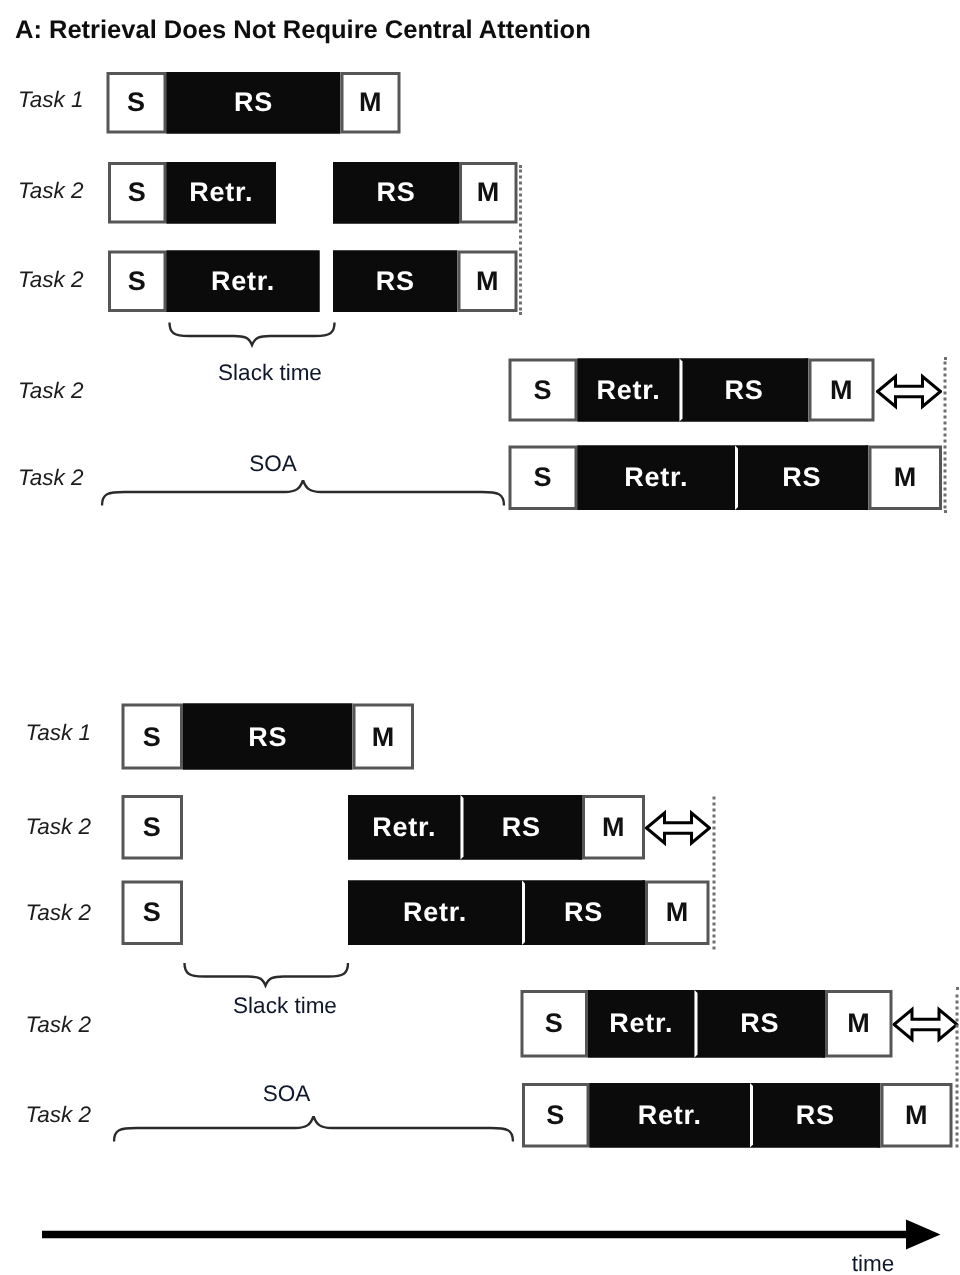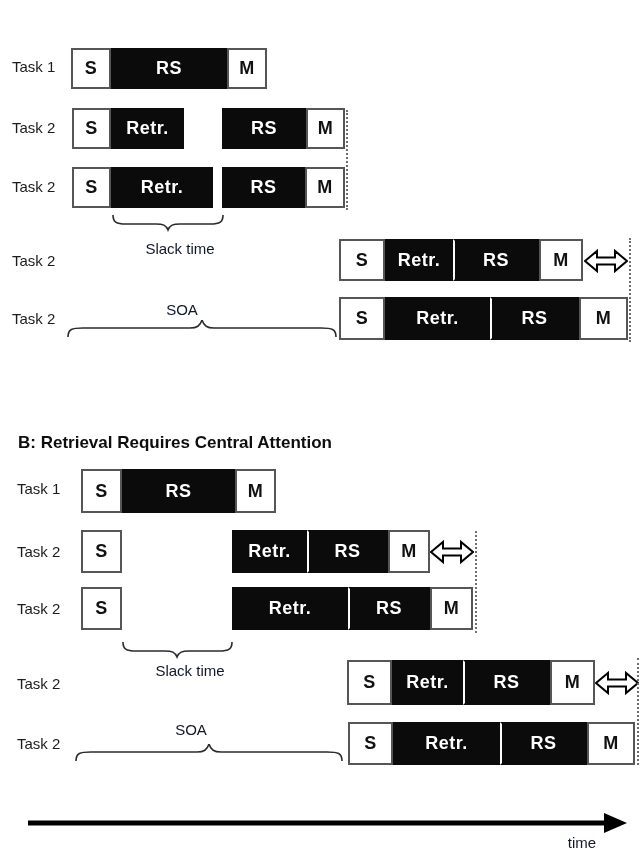--- a/index.html
+++ b/index.html
@@ -1,37 +1,38 @@
 <!DOCTYPE html>
 <html><head>
 <meta charset="utf-8">
 <style>
   html,body{margin:0;padding:0;background:#fff;}
   #fig{position:relative;width:640px;height:850px;background:#fff;overflow:hidden;
        font-family:"Liberation Sans",sans-serif;}
   .ptitle{position:absolute;font-weight:bold;font-size:17px;color:#0e0e0e;white-space:nowrap;}
-  .rowlabel{position:absolute;font-size:15px;color:#1c1c1c;white-space:nowrap;}
+  .rowlabel{position:absolute;font-size:15px;color:#1c1c1c;white-space:nowrap;font-style:italic;}
   .seg{position:absolute;box-sizing:border-box;display:flex;align-items:center;justify-content:center;
        font-weight:bold;font-size:18px;letter-spacing:.5px;}
   .seg.w{background:#fff;border:2px solid #565656;color:#111;}
   .seg.b{background:#0b0b0b;border:2px solid #0b0b0b;color:#fff;}
   .seg.sepL{border-left:2px solid #fdfdfd;}
   .note{position:absolute;font-size:15px;color:#0f172a;text-align:center;white-space:nowrap;}
   .dotline{position:absolute;width:0;border-left:2px dotted #6f6f6f;}
   .brace{position:absolute;}
   .brace path{fill:none;stroke:#2b2b2b;stroke-width:1.6;}
   .darrow{position:absolute;}
   .darrow polygon{fill:#fff;stroke:#000;stroke-width:2;}
   .taxis{position:absolute;left:0;top:805px;}
 </style>
 </head>
 <body>
 
 <div id="fig">
 
+  <div class="ptitle" style="left:10px;top:10px;">A: Retrieval Does Not Require Central Attention</div>
 
   <div class="rowlabel" style="left:12px;top:58px;">Task 1</div>
   <div class="seg w" style="left:71px;top:48px;width:40px;height:41px;">S</div>
   <div class="seg b" style="left:111px;top:48px;width:116px;height:41px;">RS</div>
   <div class="seg w" style="left:227px;top:48px;width:40px;height:41px;">M</div>
 
   <div class="rowlabel" style="left:12px;top:119px;">Task 2</div>
   <div class="seg w" style="left:72px;top:108px;width:39px;height:41px;">S</div>
   <div class="seg b" style="left:111px;top:108px;width:73px;height:41px;">Retr.</div>
   <div class="seg b" style="left:222px;top:108px;width:84px;height:41px;">RS</div>
@@ -63,21 +64,20 @@
   <div class="seg w" style="left:339px;top:297px;width:46px;height:43px;">S</div>
   <div class="seg b" style="left:385px;top:297px;width:105px;height:43px;">Retr.</div>
   <div class="seg b sepL" style="left:490px;top:297px;width:89px;height:43px;">RS</div>
   <div class="seg w" style="left:579px;top:297px;width:49px;height:43px;">M</div>
 
   <div class="note" style="left:142px;top:301px;width:80px;">SOA</div>
   <svg class="brace" style="left:67px;top:320px;" width="270" height="18" viewBox="0 0 270 18">
     <path d="M1,17 C1,9 5,8 16,8 L123,8 C130,8 133,6 135,0 C137,6 140,8 147,8 L254,8 C265,8 269,9 269,17"></path>
   </svg>
 
-  <div class="ptitle" style="left:18px;top:433px;">B: Retrieval Requires Central Attention</div>
 
   <div class="rowlabel" style="left:17px;top:480px;">Task 1</div>
   <div class="seg w" style="left:81px;top:469px;width:41px;height:44px;">S</div>
   <div class="seg b" style="left:122px;top:469px;width:113px;height:44px;">RS</div>
   <div class="seg w" style="left:235px;top:469px;width:41px;height:44px;">M</div>
 
   <div class="rowlabel" style="left:17px;top:543px;">Task 2</div>
   <div class="seg w" style="left:81px;top:530px;width:41px;height:43px;">S</div>
   <div class="seg b" style="left:232px;top:530px;width:75px;height:43px;">Retr.</div>
   <div class="seg b sepL" style="left:307px;top:530px;width:81px;height:43px;">RS</div>

